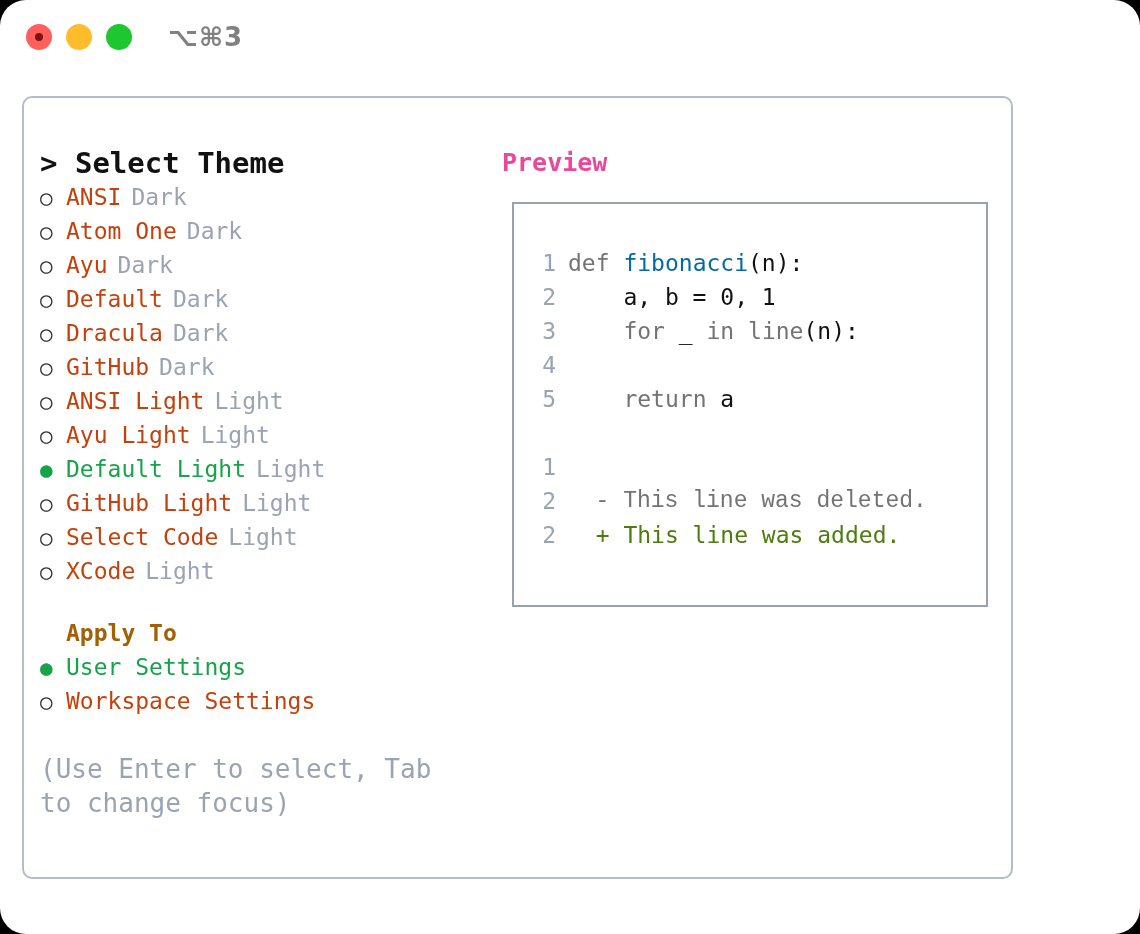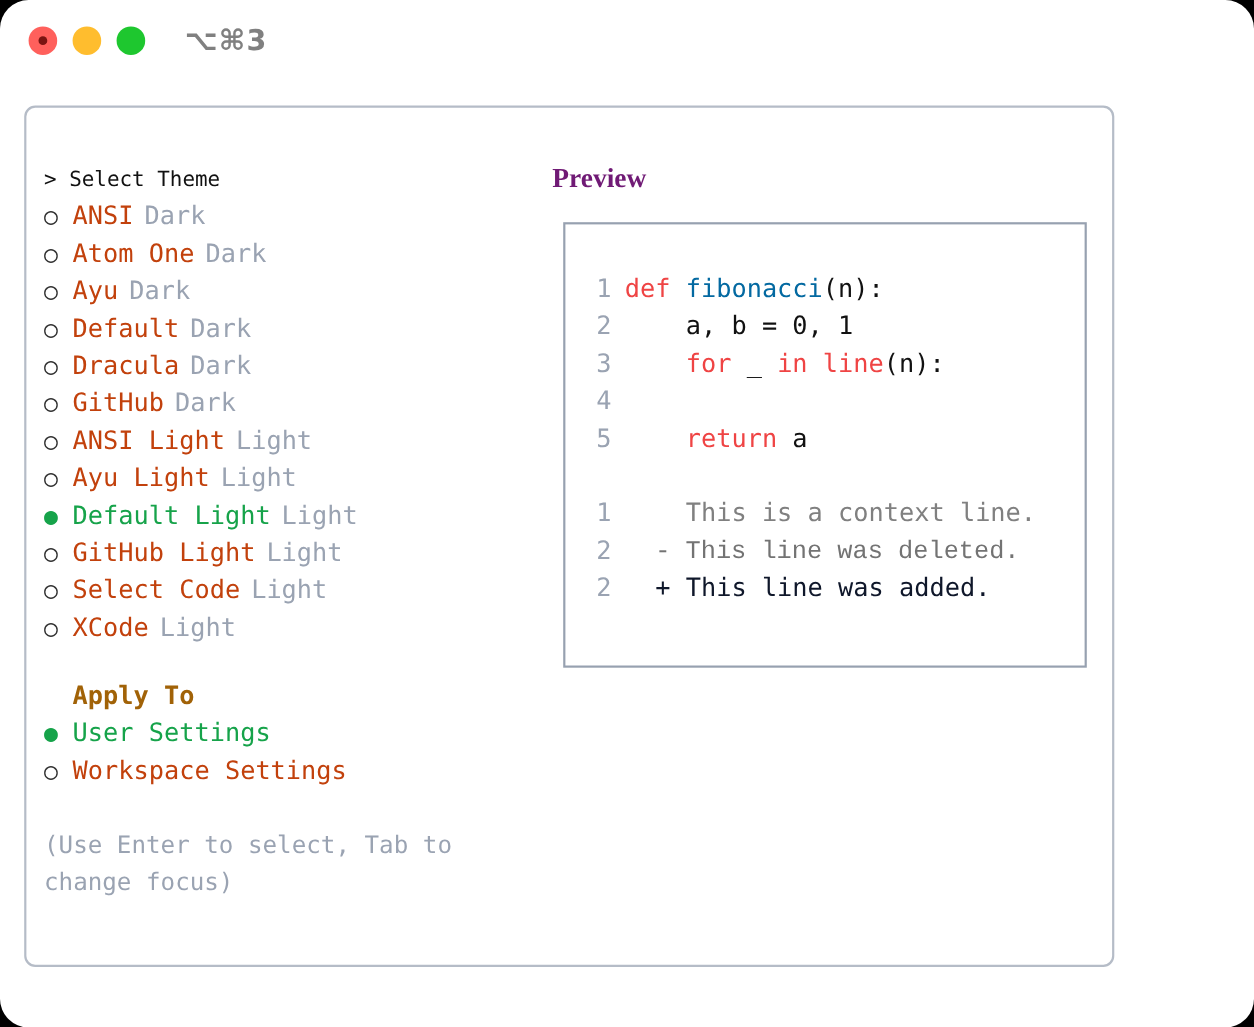--- a/index.html
+++ b/index.html
@@ -90,22 +90,22 @@
   }
   .col-right {
     position: absolute;
     left: 478px;
     top: 48px;
     width: 500px;
   }
 
   
   .section-head {
-    font-size: 19px;
-    font-weight: normal;
+    font-size: 29px;
+    font-weight: bold;
     color: #111111;
     line-height: 34px;
     white-space: pre;
   }
   .row {
     display: flex;
     align-items: baseline;
     line-height: 34px;
     height: 34px;
     font-size: 23px;
@@ -135,33 +135,32 @@
     padding-left: 26px;
     font-size: 23px;
     color: #a16207;
     line-height: 34px;
     white-space: pre;
     font-weight: bold;
   }
 
   .hint {
     color: #9aa3b2;
-    font-size: 22px;
+    font-size: 26px;
     line-height: 34px;
     width: 400px;
     white-space: pre-wrap;
   }
 
   
   .preview-head {
     font-size: 25px;
     font-weight: bold;
-    color: #701a75;
-    line-height: 34px;
-    font-family: Liberation Serif, serif;
+    color: #ec4899;
+    line-height: 34px;
   }
   .preview-box {
     margin-top: 22px;
     margin-left: 10px;
     width: 476px;
     height: 405px;
     border: 2px solid #97a1b0;
     box-sizing: border-box;
     background: #ffffff;
     padding: 42px 0 0 16px;
@@ -172,27 +171,27 @@
     line-height: 34px;
     white-space: pre;
   }
   .ln {
     color: #9aa3b2;
     width: 26px;
     flex: 0 0 26px;
     text-align: right;
     margin-right: 12px;
   }
-  .tok-kw   { color: #ef4444; }
+  .tok-kw   { color: #737373; }
   .tok-fn   { color: #0369a1; }
   .tok-txt  { color: #111111; }
   .blank-line { height: 34px; }
   .diff-ctx { color: #808080; }
   .diff-del { color: #737373; font-family: Liberation Mono, monospace; }
-  .diff-add { color: #0f172a; }
+  .diff-add { color: #4d7c0f; }
 </style>
 </head>
 <body>
 
 <div class="window">
 
   <div class="titlebar">
     <div class="traffic">
       <div class="dot dot-red"></div>
       <div class="dot dot-yellow"></div>
@@ -238,21 +237,21 @@
       <div class="preview-box">
         <div id="code-block">
             <div class="code-line"><span class="ln">1</span><span class="tok-kw">def </span><span class="tok-fn">fibonacci</span><span class="tok-txt">(n):</span></div>
             <div class="code-line"><span class="ln">2</span><span class="tok-txt">    a, b = 0, 1</span></div>
             <div class="code-line"><span class="ln">3</span><span class="tok-txt">    </span><span class="tok-kw">for</span><span class="tok-txt"> _ </span><span class="tok-kw">in</span><span class="tok-txt"> </span><span class="tok-kw">line</span><span class="tok-txt">(n):</span></div>
             <div class="code-line"><span class="ln">4</span></div>
             <div class="code-line"><span class="ln">5</span><span class="tok-txt">    </span><span class="tok-kw">return</span><span class="tok-txt"> a</span></div>
           </div>
         <div class="blank-line"></div>
         <div id="diff-block">
-            <div class="code-line"><span class="ln">1</span><span class="diff-ctx">    This is a context line.</span></div>
+            <div class="code-line"><span class="ln">1</span></div>
             <div class="code-line"><span class="ln">2</span><span class="diff-del">  - This line was deleted.</span></div>
             <div class="code-line"><span class="ln">2</span><span class="diff-add">  + This line was added.</span></div>
           </div>
       </div>
     </div>
 
   </div>
 </div>
 
 </body></html>

